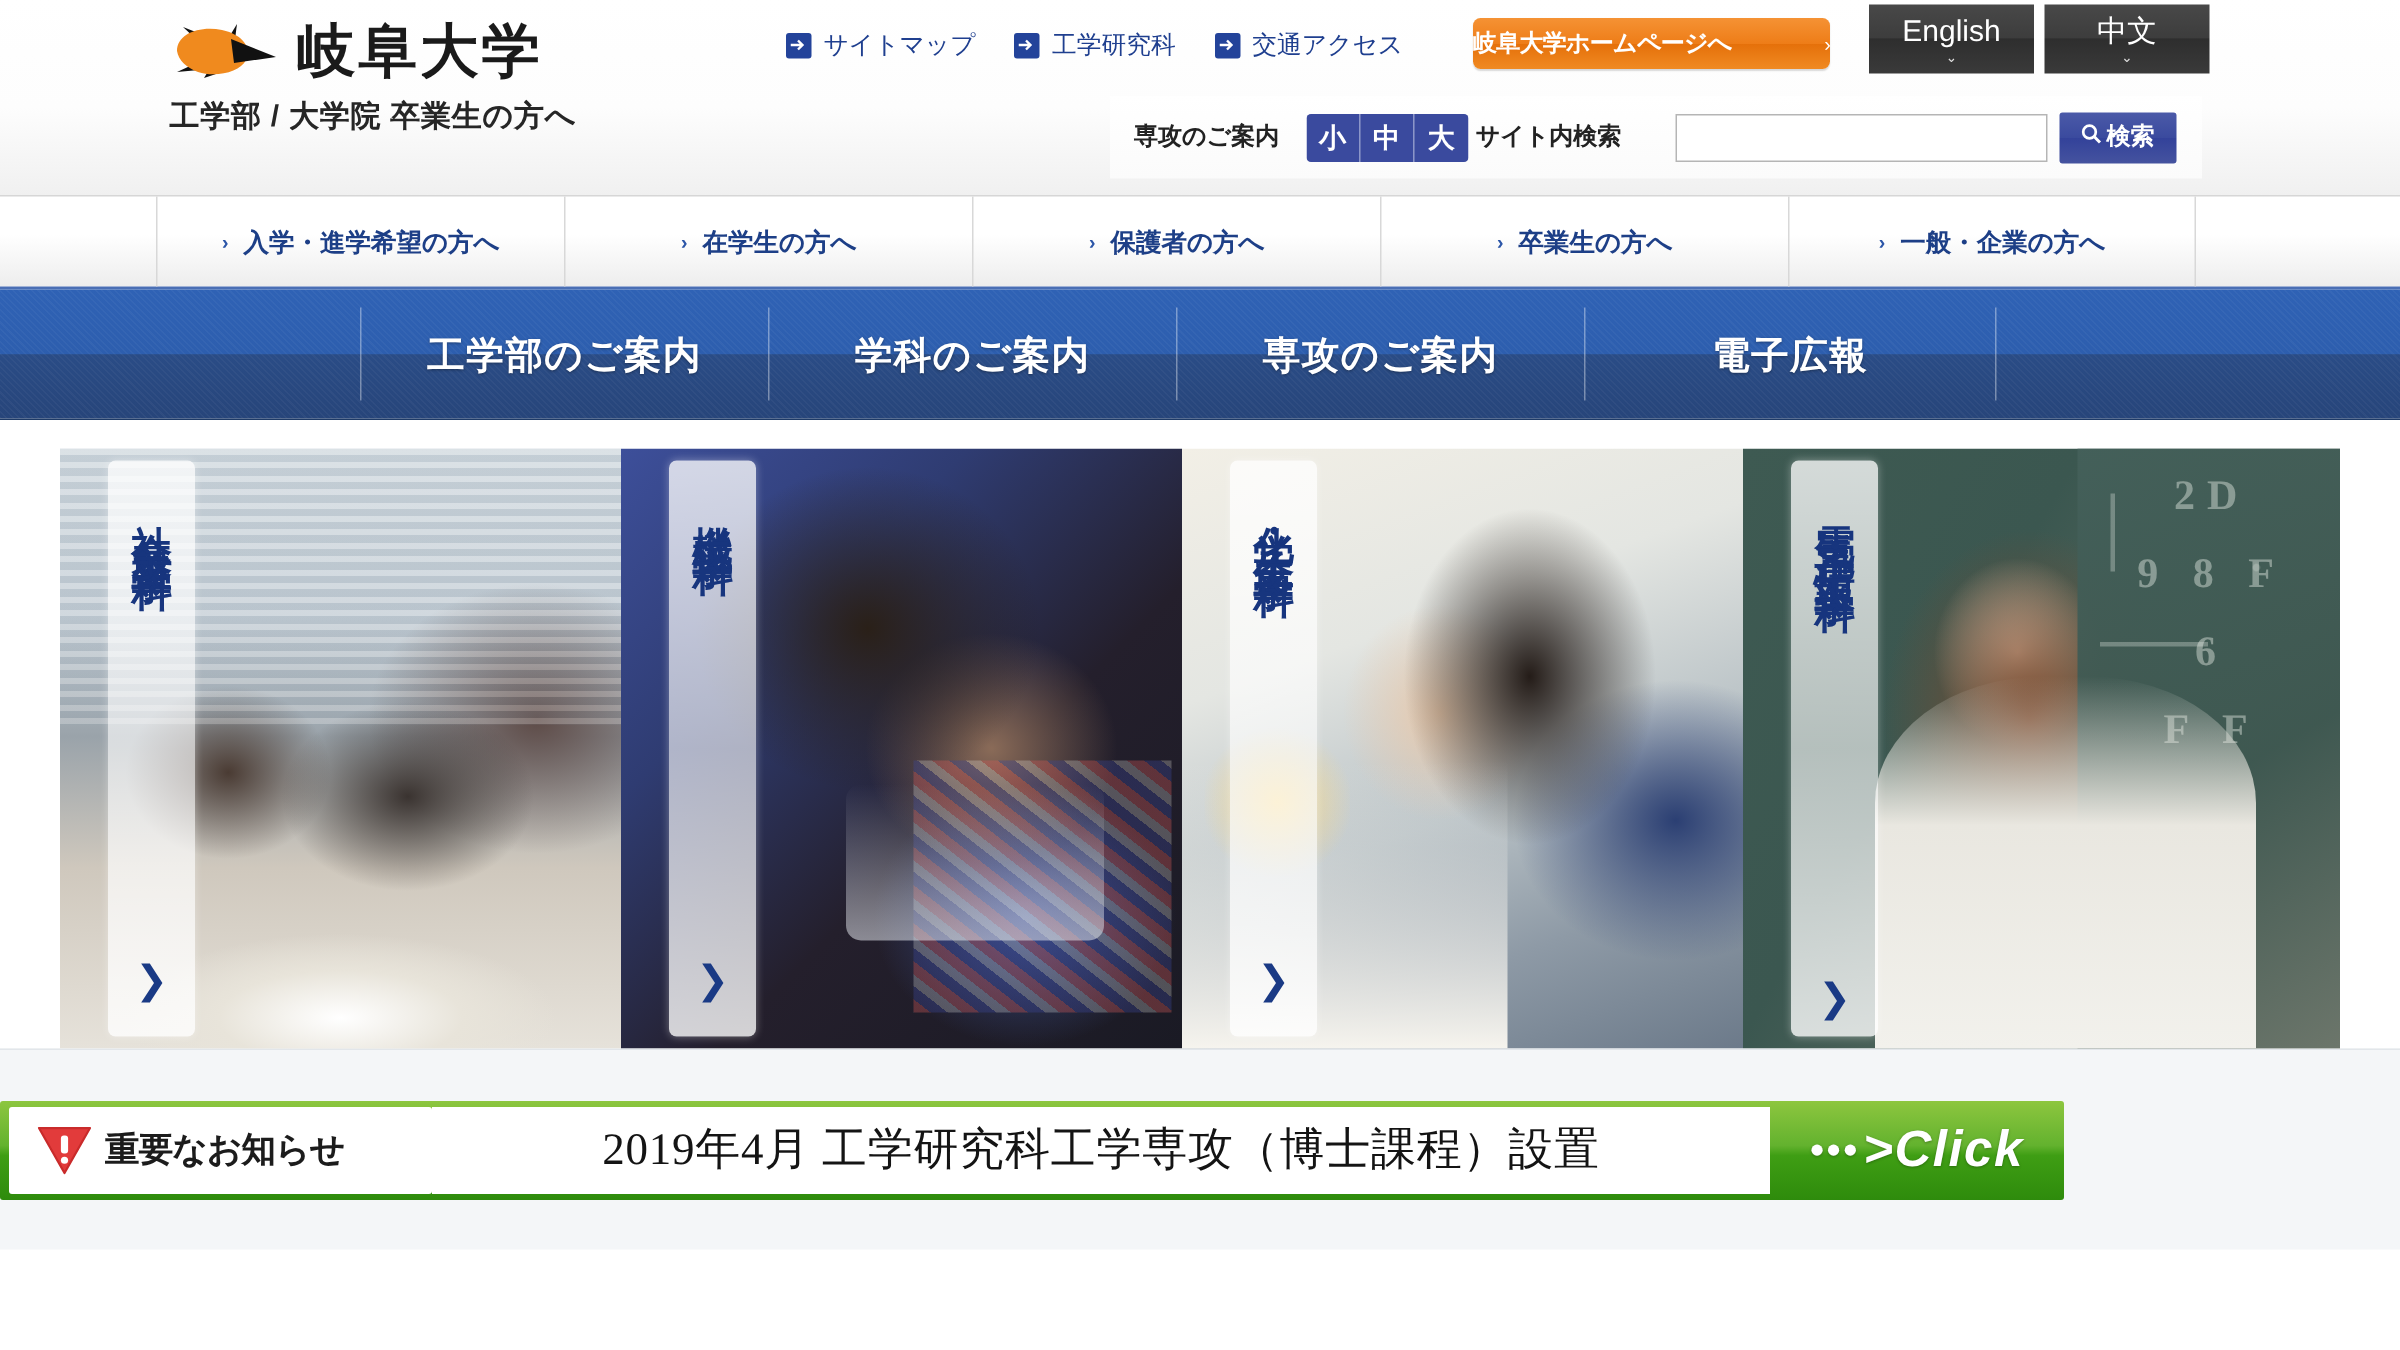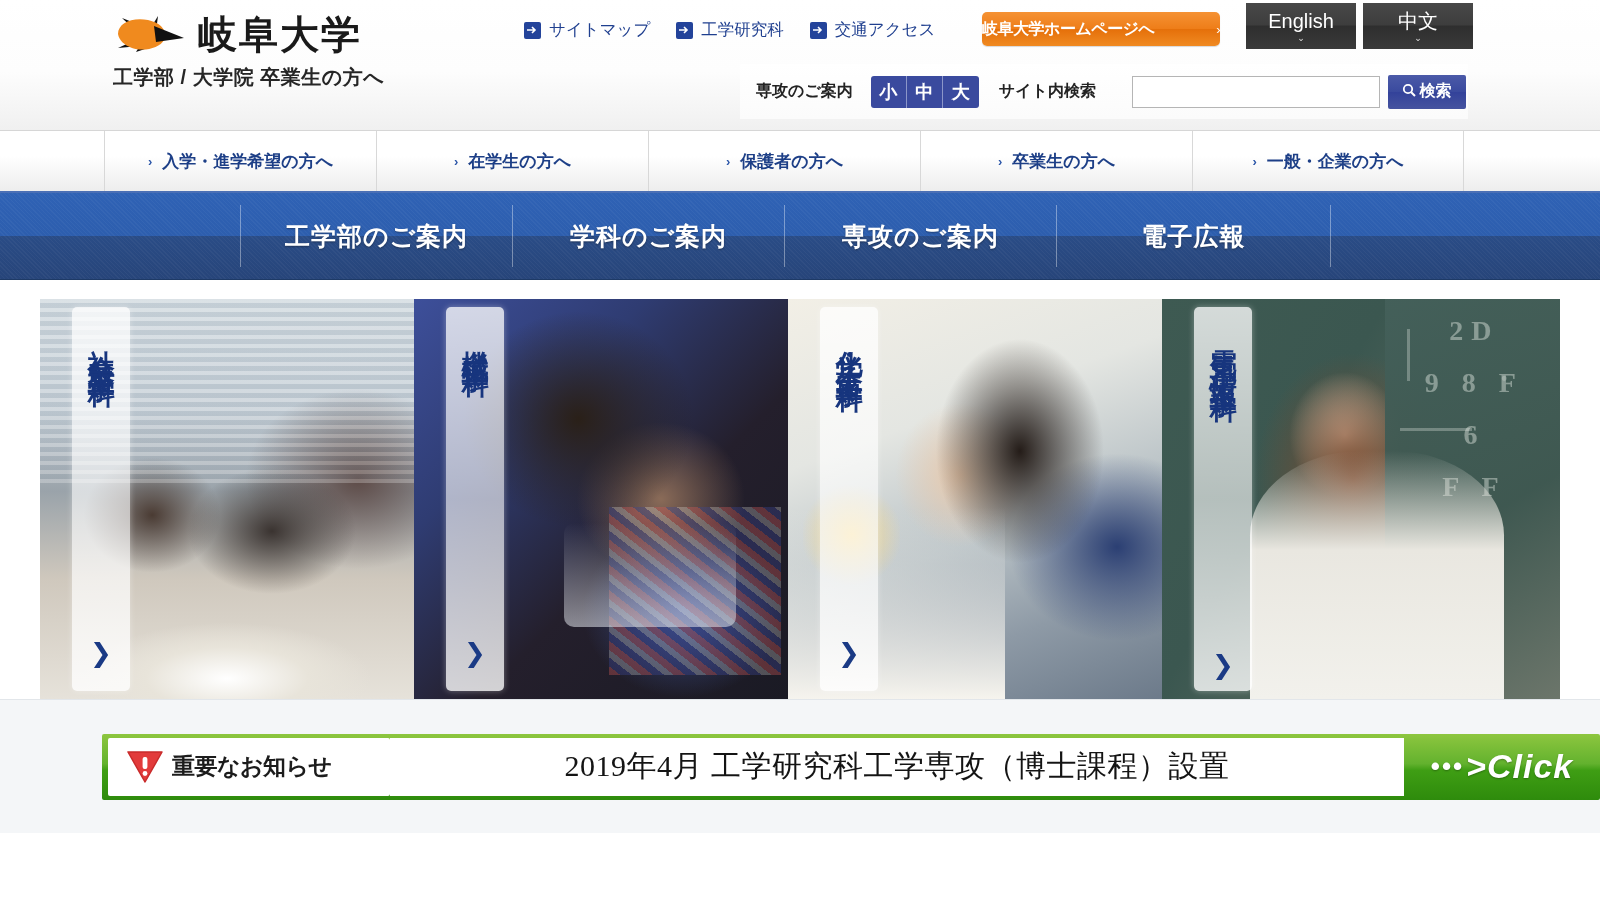--- a/index.html
+++ b/index.html
@@ -83,21 +83,21 @@
   }
   .fs-label { font-size: 16px; color: #222; margin-left: 16px; font-weight: bold; }
   .fs-group { display: flex; margin-left: 18px; border-radius: 3px; overflow: hidden; }
   .fs-btn {
     width: 36px; height: 32px; background: #3a4a9e; color: #fff;
     display: flex; align-items: center; justify-content: center;
     font-size: 18px; font-weight: bold; border-right: 1px solid #8c96c9;
     cursor: pointer;
   }
   .fs-btn:last-child { border-right: none; }
-  .search-label { font-size: 16px; color: #222; margin-left: 20px; font-weight: bold; }
+  .search-label { font-size: 16px; color: #222; margin-left: 5px; font-weight: bold; }
   .search-input {
     margin-left: 36px; width: 248px; height: 32px;
     border: 1px solid #b5b5b5; background: #fff; font-size: 14px;
     padding: 0 6px; font-family: inherit;
   }
   .search-btn {
     margin-left: 8px; width: 78px; height: 34px;
     background: linear-gradient(to bottom, #4b5aa8 0%, #3a4a9e 50%, #33429a 51%, #45539f 100%);
     color: #fff; border: none; font-size: 16px; font-weight: bold;
     display: flex; align-items: center; justify-content: center; gap: 3px;
@@ -277,21 +277,21 @@
   .plate.compact .plate-chev { margin-bottom: 10px; }
 
   
   .banner-area {
     width: 1600px; height: 134px;
     background: #f4f6f8;
     border-top: 1px solid #e2e6ea;
     display: flex; align-items: center;
   }
   .banner {
-    margin-left: 102px; width: 1524px; height: 66px;
+    width: 1376px; height: 66px;
     display: flex; align-items: stretch;
     background: linear-gradient(to bottom, #8dc63f 0%, #63b22e 45%, #3f9e14 55%, #2e8b0c 100%);
     border-radius: 2px;
     overflow: hidden;
     cursor: pointer;
   }
   .banner-tag {
     margin: 4px 0 4px 6px; width: 282px;
     background: #ffffff; border-radius: 2px;
     display: flex; align-items: center; gap: 8px; padding-left: 18px;

